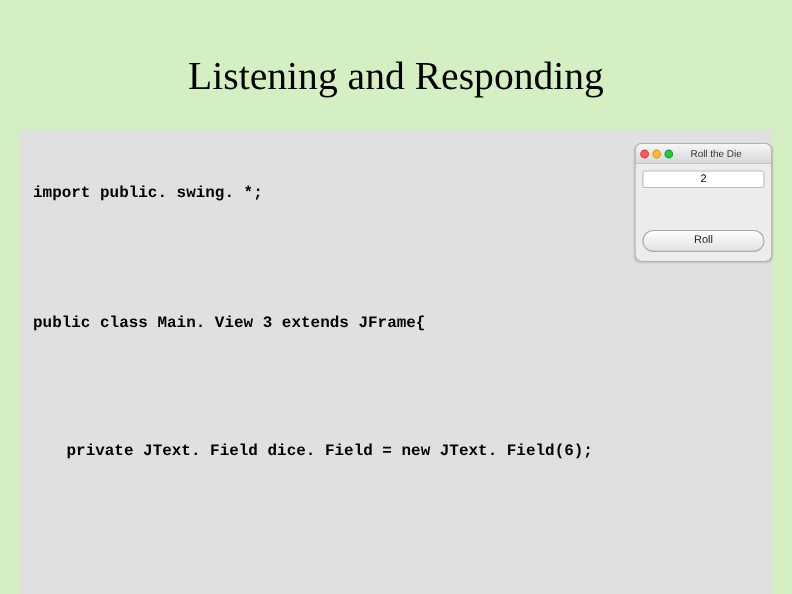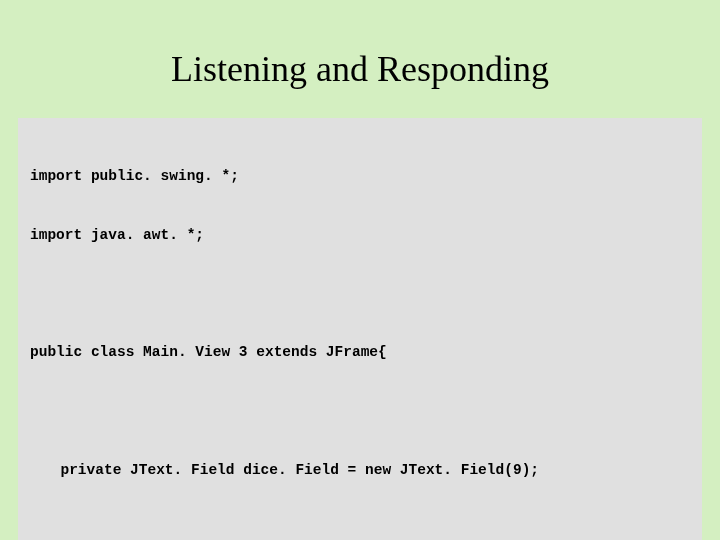--- a/index.html
+++ b/index.html
@@ -112,34 +112,45 @@
 </style>
 </head>
 <body>
 
 <div class="slide">
 
   <h1 class="title">Listening and Responding</h1>
 
   <div class="code-area">
     <div class="code-line">import public. swing. *;</div>
-    <div class="code-line">import java. awt. *;</div>
     <div class="blank"></div>
     <div class="code-line">public class Main. View 3 extends JFrame{</div>
     <div class="blank"></div>
-    <div class="code-line indent1">private JText. Field dice. Field = new JText. Field(9);</div>
+    <div class="code-line indent1">private JText. Field dice. Field = new JText. Field(6);</div>
     
     
     
     
     
     
     
     
     
     
     
     
     
   </div>
 
+  <div class="mini-window">
+    <div class="mini-titlebar">
+      <span class="traffic tl-close"></span>
+      <span class="traffic tl-min"></span>
+      <span class="traffic tl-max"></span>
+      <span class="mini-title">Roll the Die</span>
+    </div>
+    <div class="mini-body">
+      <div class="mini-field">2</div>
+      <div class="mini-button">Roll</div>
+    </div>
+  </div>
 
 </div>
 
 </body></html>

